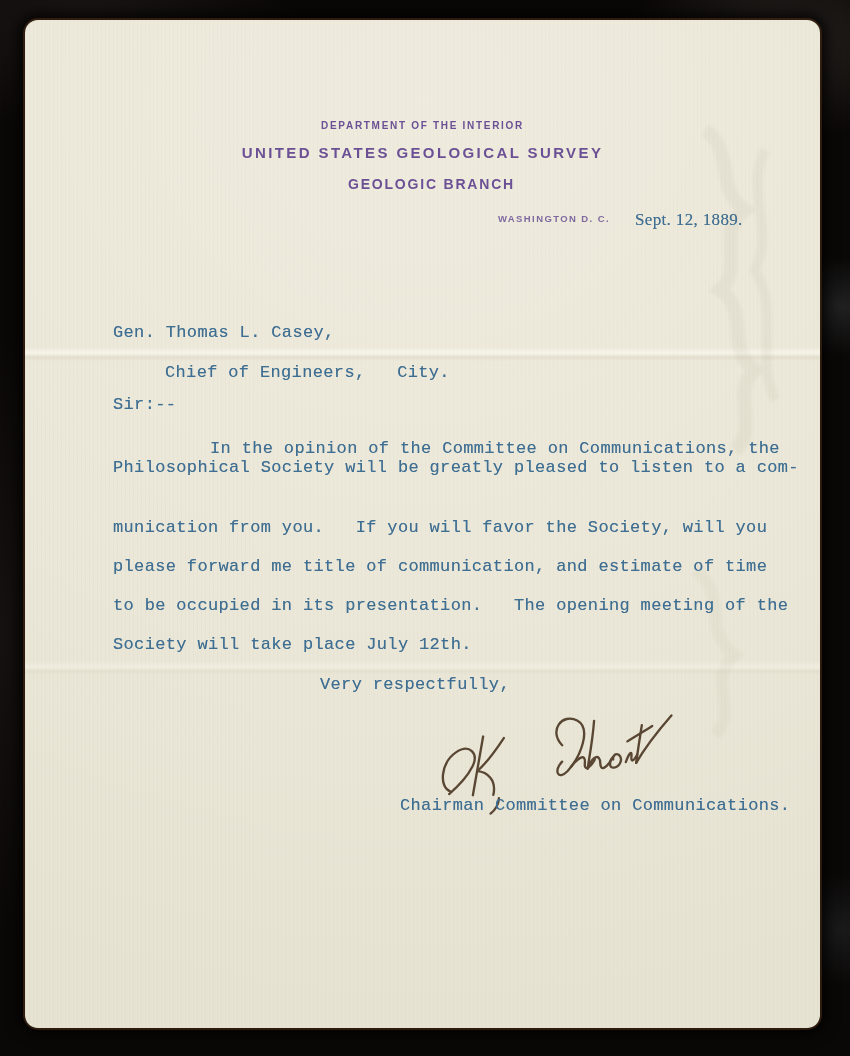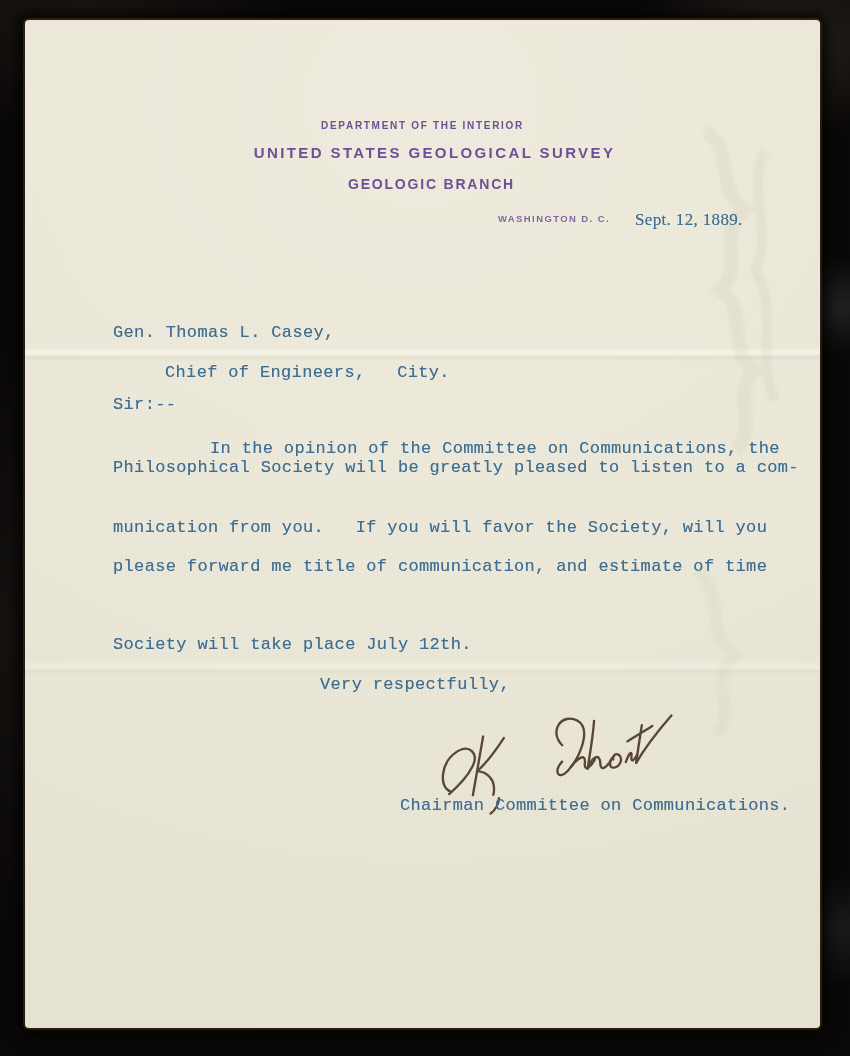--- a/index.html
+++ b/index.html
@@ -18,37 +18,37 @@
       radial-gradient(300px 160px at 10% 2%, rgba(60,54,48,.30), transparent 70%),
       radial-gradient(200px 400px at 0% 60%, rgba(40,36,32,.35), transparent 75%),
       #0a0807;
   }
   
   .paper{
     position:absolute;left:25px;top:20px;width:795px;height:1008px;
     background:
       repeating-linear-gradient(90deg, rgba(125,112,82,.035) 0 1px, transparent 1px 4px),
       radial-gradient(130% 90% at 50% 8%, #efecdf 0%, #ebe8d9 55%, #e6e3d3 100%);
-    border-radius:4px;
+    border-radius:13px;
     box-shadow:
       0 0 0 2px rgba(98,58,28,.45),
       0 0 14px 6px rgba(0,0,0,.85);
   }
   .fold{
     position:absolute;left:0;width:100%;height:14px;pointer-events:none;
     background:linear-gradient(180deg, rgba(255,255,255,0) 0%, rgba(255,252,244,.55) 40%, rgba(255,252,244,.25) 55%, rgba(150,128,92,.10) 72%, rgba(150,128,92,0) 100%);
   }
   .fold.f1{top:327px;}
   .fold.f2{top:641px;opacity:.6;}
   
   .ghost{position:absolute;pointer-events:none;opacity:.06;filter:blur(1.5px);}
   
   .lh{position:absolute;left:0;width:100%;text-align:center;color:#6b5095;font-weight:bold;}
   .lh.dept{top:100px;font-size:10px;letter-spacing:1.7px;}
-  .lh.agency{top:124px;font-size:15px;letter-spacing:2.4px;padding-left:12px;}
+  .lh.agency{top:124px;font-size:15px;letter-spacing:2.4px;}
   .lh.branch{top:156px;font-size:14px;letter-spacing:1.8px;padding-left:9px;}
   .lh.place{left:473px;width:auto;top:193px;font-size:9.5px;letter-spacing:1.4px;color:#7e68a0;text-align:center;}
   
   .tw{
     position:absolute;white-space:pre;
     font-family:"Liberation Mono",monospace;
     font-size:17px;letter-spacing:.35px;line-height:20px;
     color:#3e6e92;
     text-shadow:0 0 .6px rgba(62,110,146,.55);
   }
@@ -92,20 +92,21 @@
   <div class="lh place">WASHINGTON D. C.</div>
 
   <div class="tw date">Sept. 12, 1889.</div>
   <div class="tw addr1">Gen. Thomas L. Casey,</div>
   <div class="tw addr2">Chief of Engineers,   City.</div>
   <div class="tw salute">Sir:--</div>
   <div class="tw b1">In the opinion of the Committee on Communications, the</div>
   <div class="tw b2">Philosophical Society will be greatly pleased to listen to a com-</div>
   <div class="tw b3">munication from you.   If you will favor the Society, will you</div>
   <div class="tw b4">please forward me title of communication, and estimate of time</div>
+  <div class="tw b5">to be occupied in its presentation.   The opening meeting of the</div>
   <div class="tw b6">Society will take place July 12th.</div>
   <div class="tw closing">Very respectfully,</div>
 
   <div class="sig" aria-label="G. K. Gilbert">
     <svg viewBox="0 0 270 100">
       <path d="M14 72 C2 66 8 42 24 34 C38 27 46 38 38 50 C30 62 18 70 12 74"></path>
       <path d="M52 22 C46 42 40 62 35 78"></path>
       <path d="M72 26 C60 40 50 50 42 55 C52 57 60 66 55 80"></path>
       <path d="M60 84 C59 90 55 95 50 98"></path>
       <path d="M128 40 C116 24 132 8 146 18 C158 27 146 52 130 66 C120 74 116 64 126 56"></path>

